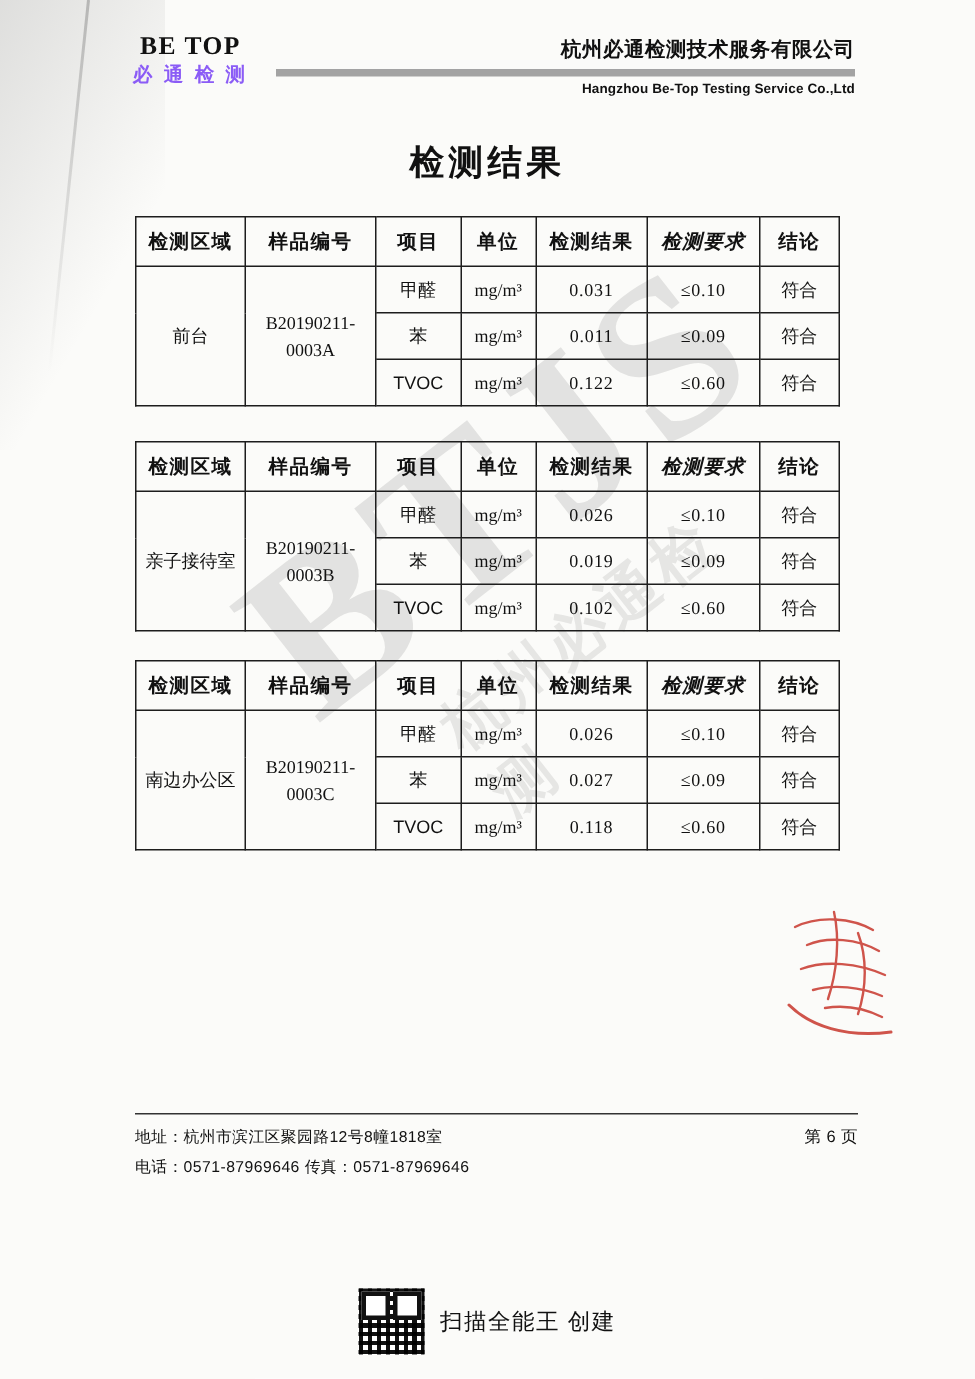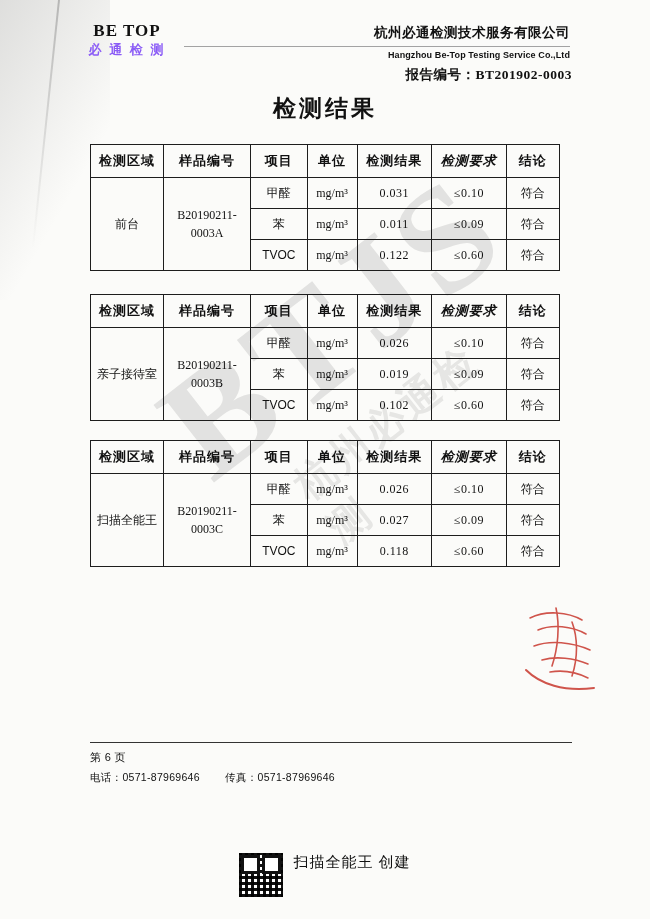--- a/index.html
+++ b/index.html
@@ -76,21 +76,21 @@
   .company-cn {
     font-size: 13.5px;
     font-weight: bold;
     color: #111;
     letter-spacing: 0.5px;
   }
   .company-en {
     font-size: 9px;
     font-weight: bold;
     color: #111;
-    border-top: 1px solid #a3a3a3;
+    border-top: 5px solid #a3a3a3;
     margin-top: 4px;
     padding-top: 3px;
     letter-spacing: 0.1px;
   }
   .report-no {
     position: absolute;
     right: 78px;
     top: 66px;
     font-size: 13.5px;
     font-weight: bold;
@@ -240,31 +240,31 @@
     font-size: 10.5px;
     color: #111;
   }
   .footer .line {
     display: flex;
     justify-content: space-between;
     align-items: baseline;
     margin-bottom: 6px;
     letter-spacing: 0.3px;
   }
-  .footer .tel-line span + span { margin-left: 22px; }
+  .footer .tel-line span + span { }
   .page-num { font-size: 11px; }
 
   
   .scan-bar {
     position: absolute;
     left: 0; right: 0;
     bottom: 10px;
     height: 56px;
     display: flex;
-    align-items: flex-start;
+    align-items: center;
     justify-content: center;
     gap: 10px;
   }
   .qr {
     width: 44px;
     height: 44px;
     background-color: #fff;
     background-image:
       repeating-linear-gradient(90deg, #111 0 3px, transparent 3px 6px),
       repeating-linear-gradient(0deg, #111 0 3px, transparent 3px 6px);
@@ -298,23 +298,20 @@
     <div class="logo-block">
       <div class="logo-en">BE TOP</div>
       <div class="logo-cn">必 通 检 测</div>
     </div>
     <div class="company-block">
       <div class="company-cn">杭州必通检测技术服务有限公司</div>
       <div class="company-en">Hangzhou Be-Top Testing Service Co.,Ltd</div>
     </div>
   </div>
 
-  <div class="report-no">
-    <span>报告编号：</span><span class="num">BT201902-0003</span>
-  </div>
 
   <div class="doc-title">检测结果</div>
 
   <div class="watermark">
     <div class="wm-text wm-main">BTJS</div>
     <div class="wm-text wm-sub">杭州必通检测</div>
   </div>
 
   <div class="tbl-wrap" style="top:144px;">
     <table class="result">
@@ -406,21 +403,21 @@
           <td class="c-sample">样品编号</td>
           <td class="c-item">项目</td>
           <td class="c-unit">单位</td>
           <td class="c-res">检测结果</td>
           <td class="c-req">检测要求</td>
           <td class="c-conc">结论</td>
         </tr>
       </thead>
       <tbody>
         <tr>
-          <td class="cell-cn" rowspan="3">扫描全能王</td>
+          <td class="cell-cn" rowspan="3">南边办公区</td>
           <td class="sample-cell" rowspan="3">B20190211-0003C</td>
           <td class="cell-item">甲醛</td>
           <td class="cell-unit">mg/m³</td>
           <td class="cell-num">0.026</td>
           <td class="cell-num">≤0.10</td>
           <td class="cell-cn">符合</td>
         </tr>
         <tr>
           <td class="cell-item">苯</td>
           <td class="cell-unit">mg/m³</td>
@@ -450,20 +447,21 @@
         <path d="M26 60 C40 56, 58 58, 72 64"></path>
         <path d="M34 72 C46 70, 60 72, 72 78"></path>
         <path d="M10 70 C24 84, 48 92, 78 88" stroke-width="2"></path>
         <path d="M56 22 C62 38, 62 58, 56 76"></path>
       </g>
     </svg>
   </div>
 
   <div class="footer">
     <div class="line">
+      <span>地址：杭州市滨江区聚园路12号8幢1818室</span>
       <span class="page-num">第 6 页</span>
     </div>
     <div class="line tel-line">
       <span>
         <span>电话：0571-87969646</span>
         <span>传真：0571-87969646</span>
       </span>
     </div>
   </div>
 

